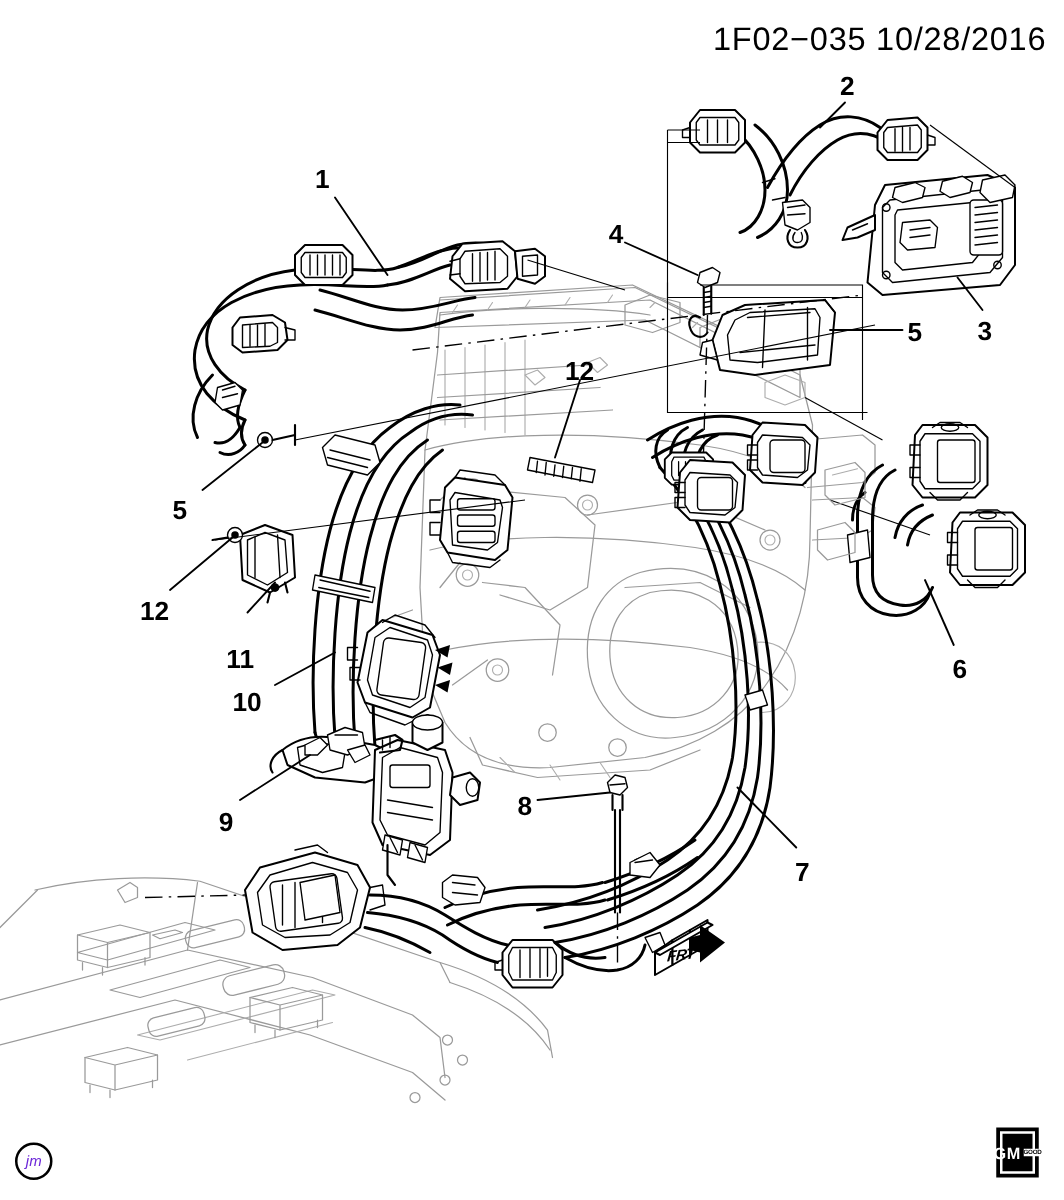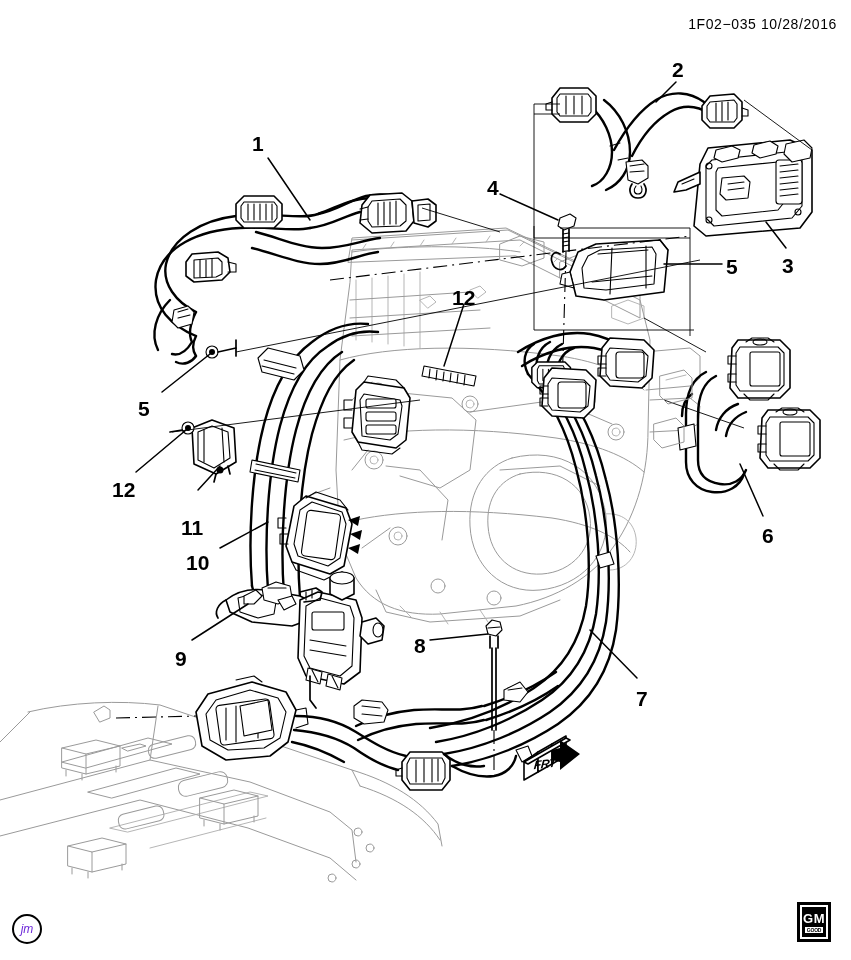--- a/index.html
+++ b/index.html
@@ -21,21 +21,21 @@
     position: absolute;
     left: 0;
     top: 0;
     width: 851px;
     height: 960px;
   }
   .hdr {
     position: absolute;
     top: 16px;
     right: 14px;
-    font-size: 14px;
+    font-size: 26px;
     letter-spacing: 0.6px;
     color: #000;
     white-space: nowrap;
   }
   .callout {
     position: absolute;
     font-size: 21px;
     font-weight: 700;
     color: #000;
     line-height: 1;
@@ -50,21 +50,21 @@
     background: #000;
     padding: 3px;
     box-sizing: border-box;
   }
   .gmlogo .inner {
     width: 100%;
     height: 100%;
     border: 2px solid #fff;
     box-sizing: border-box;
     display: flex;
-    flex-direction: column;
+    flex-direction: row;
     align-items: center;
     justify-content: center;
     gap: 2px;
   }
   .gmlogo .gm {
     color: #fff;
     font-size: 13px;
     font-weight: 700;
     letter-spacing: 0.5px;
     line-height: 1;

